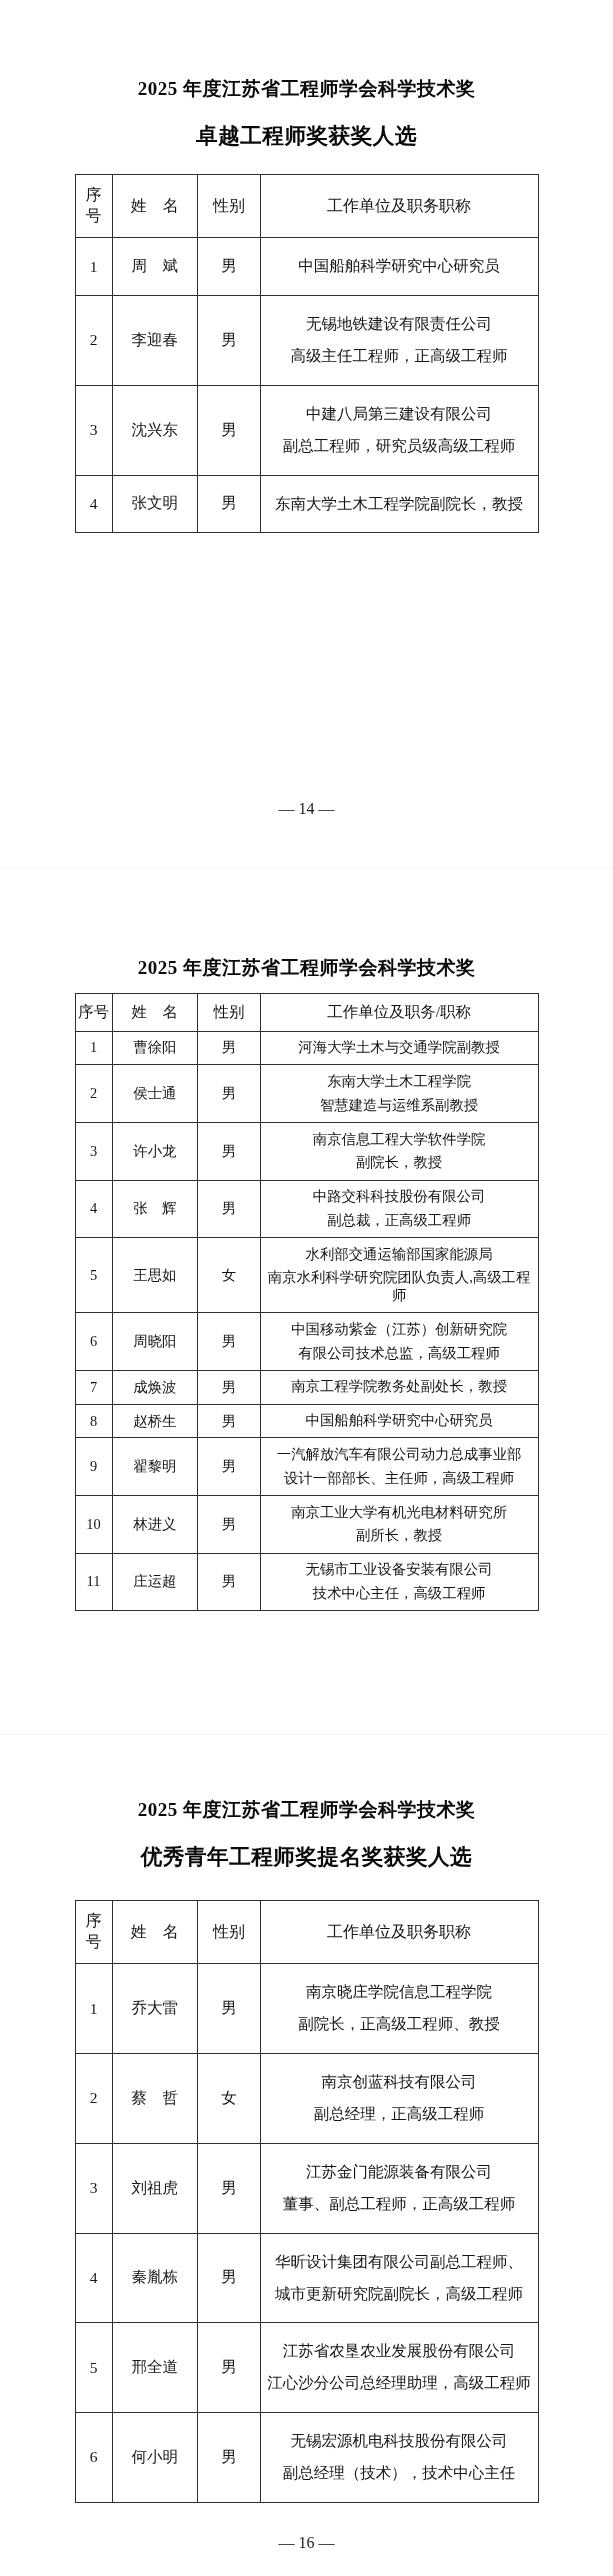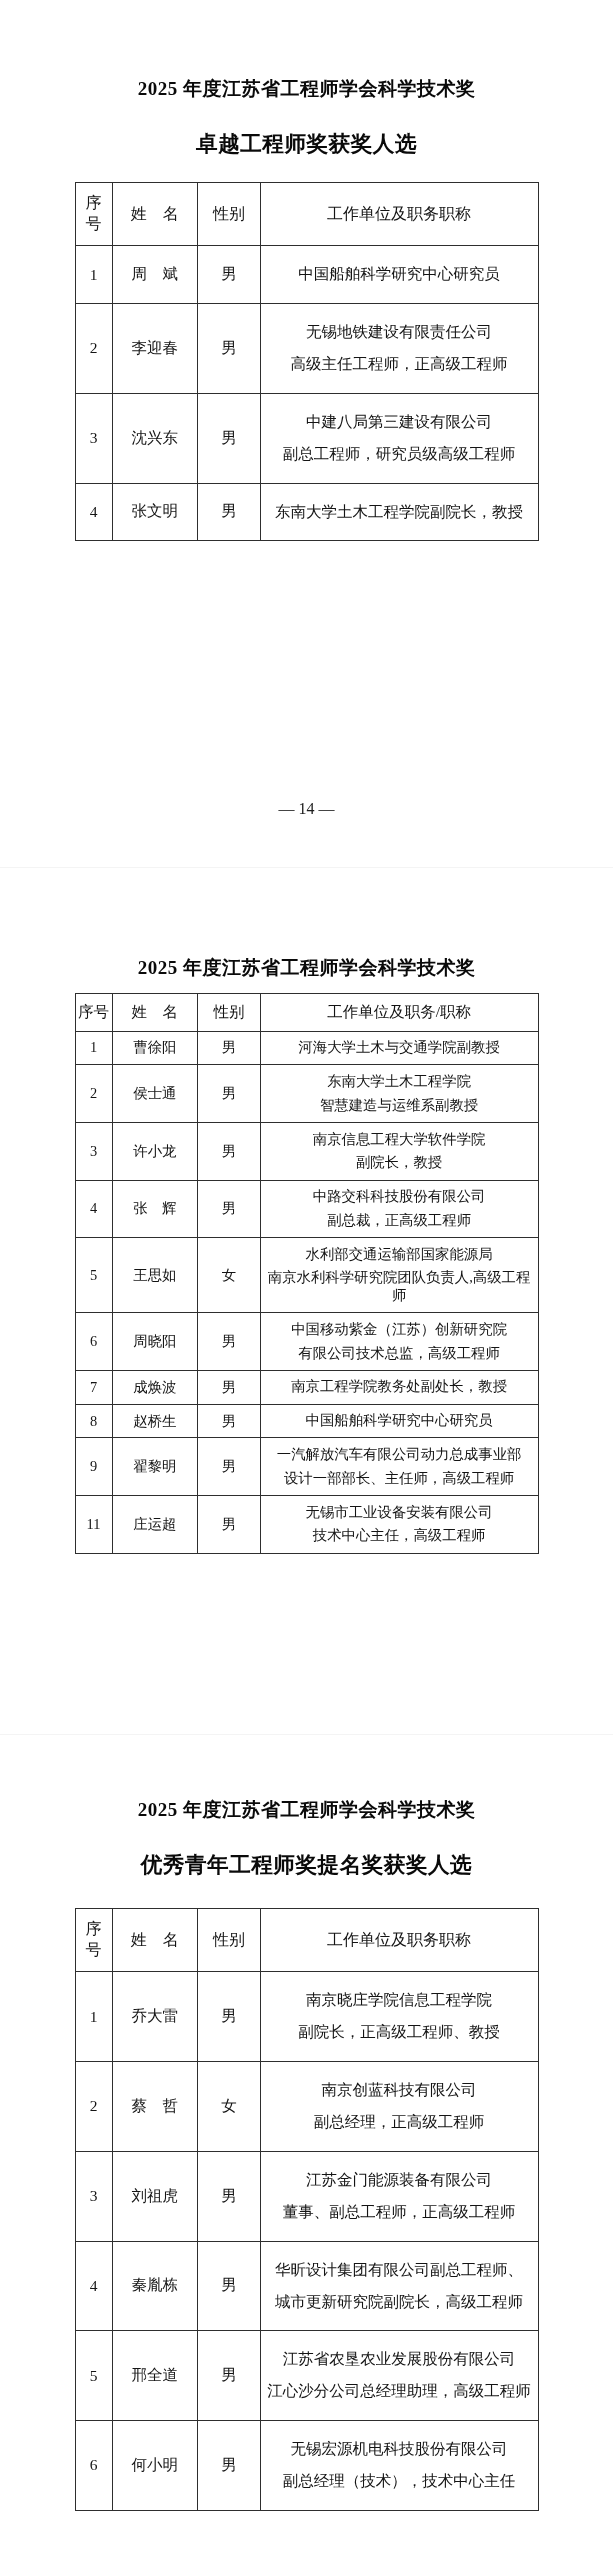--- a/index.html
+++ b/index.html
@@ -13,21 +13,21 @@
     position:absolute;left:0;width:613px;height:867px;
     box-sizing:border-box;
   }
   .page + .page{border-top:0.5px solid #f4f4f4;}
   .title{
     text-align:center;font-size:19px;font-weight:700;
     letter-spacing:0.5px;line-height:1.25;color:#0a0a0a;
   }
   .subtitle{
     text-align:center;font-size:21.6px;font-weight:700;
-    margin-top:28px;letter-spacing:0.5px;color:#0a0a0a;
+    margin-top:20px;letter-spacing:0.5px;color:#0a0a0a;
   }
   .pad-a{padding-top:77px;}
   .pad-b{padding-top:88px;}
   .pad-c{padding-top:63px;}
   table{
     border-collapse:collapse;margin:0 auto;width:464px;
     table-layout:fixed;
   }
   .gap-a{margin-top:24px;}
   .gap-b{margin-top:13.4px;}
@@ -206,20 +206,29 @@
           <tr>
             <td>9</td>
             <td>翟黎明</td>
             <td>男</td>
             <td>
               <div class="work-line">一汽解放汽车有限公司动力总成事业部</div>
               <div class="work-line">设计一部部长、主任师，高级工程师</div>
             </td>
           </tr>
           <tr>
+            <td>10</td>
+            <td>林进义</td>
+            <td>男</td>
+            <td>
+              <div class="work-line">南京工业大学有机光电材料研究所</div>
+              <div class="work-line">副所长，教授</div>
+            </td>
+          </tr>
+          <tr>
             <td>11</td>
             <td>庄运超</td>
             <td>男</td>
             <td>
               <div class="work-line">无锡市工业设备安装有限公司</div>
               <div class="work-line">技术中心主任，高级工程师</div>
             </td>
           </tr>
         </tbody>
       </table>
@@ -293,16 +302,17 @@
             <td>6</td>
             <td>何小明</td>
             <td>男</td>
             <td>
               <div class="work-line">无锡宏源机电科技股份有限公司</div>
               <div class="work-line">副总经理（技术），技术中心主任</div>
             </td>
           </tr>
         </tbody>
       </table>
+    <div class="page-number">— 16 —</div>
   </section>
 
 </div>
 
 
 </body></html>

